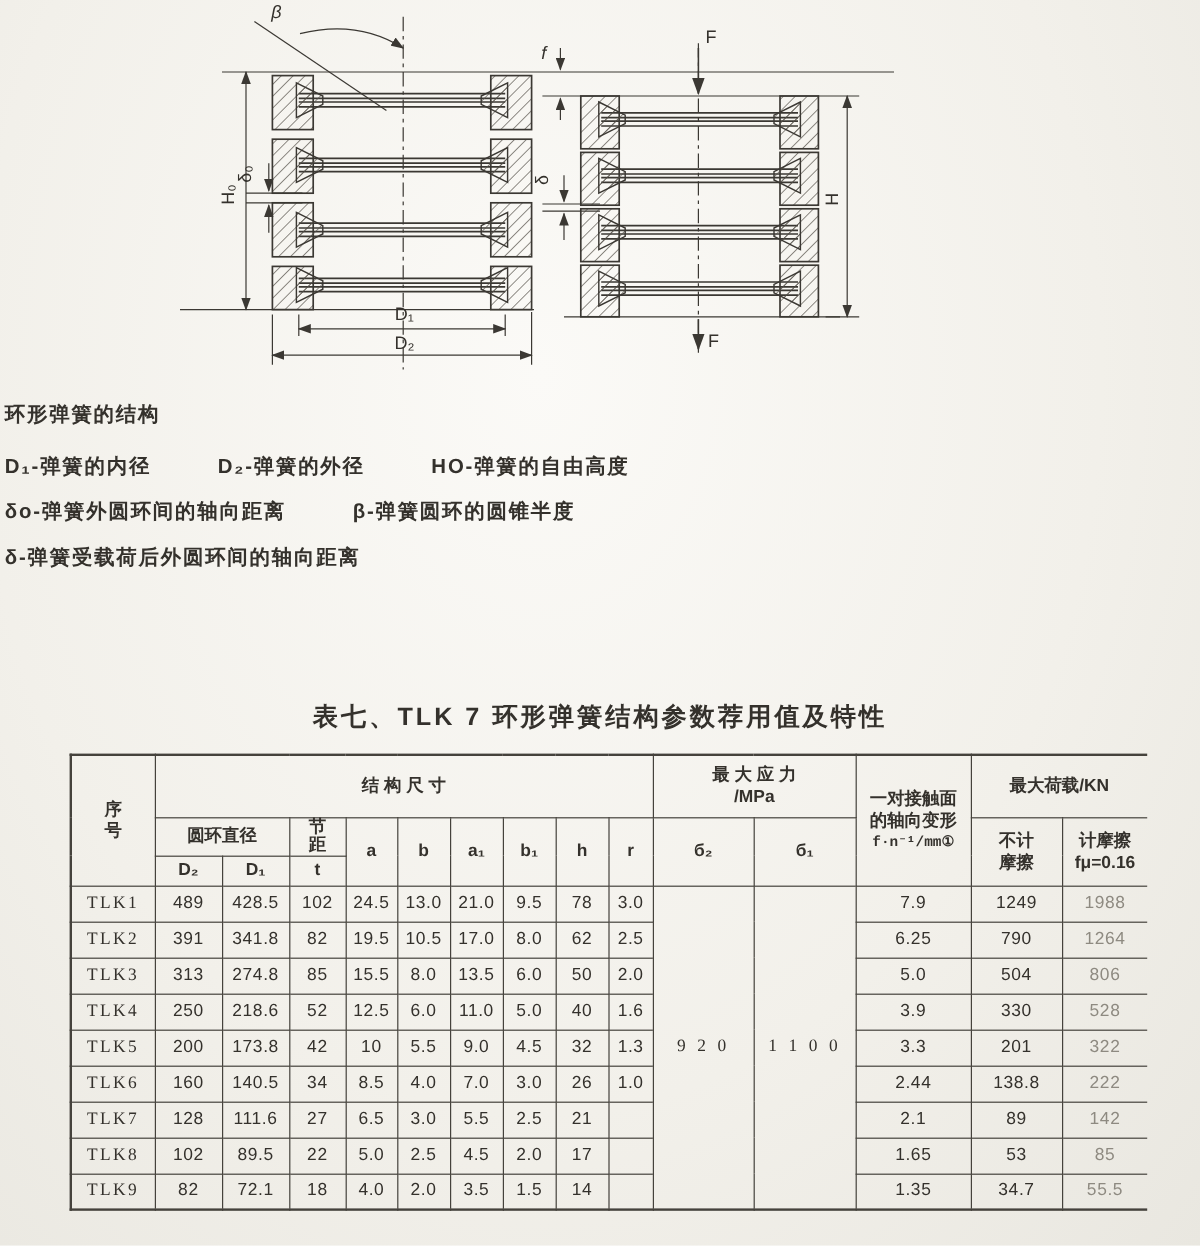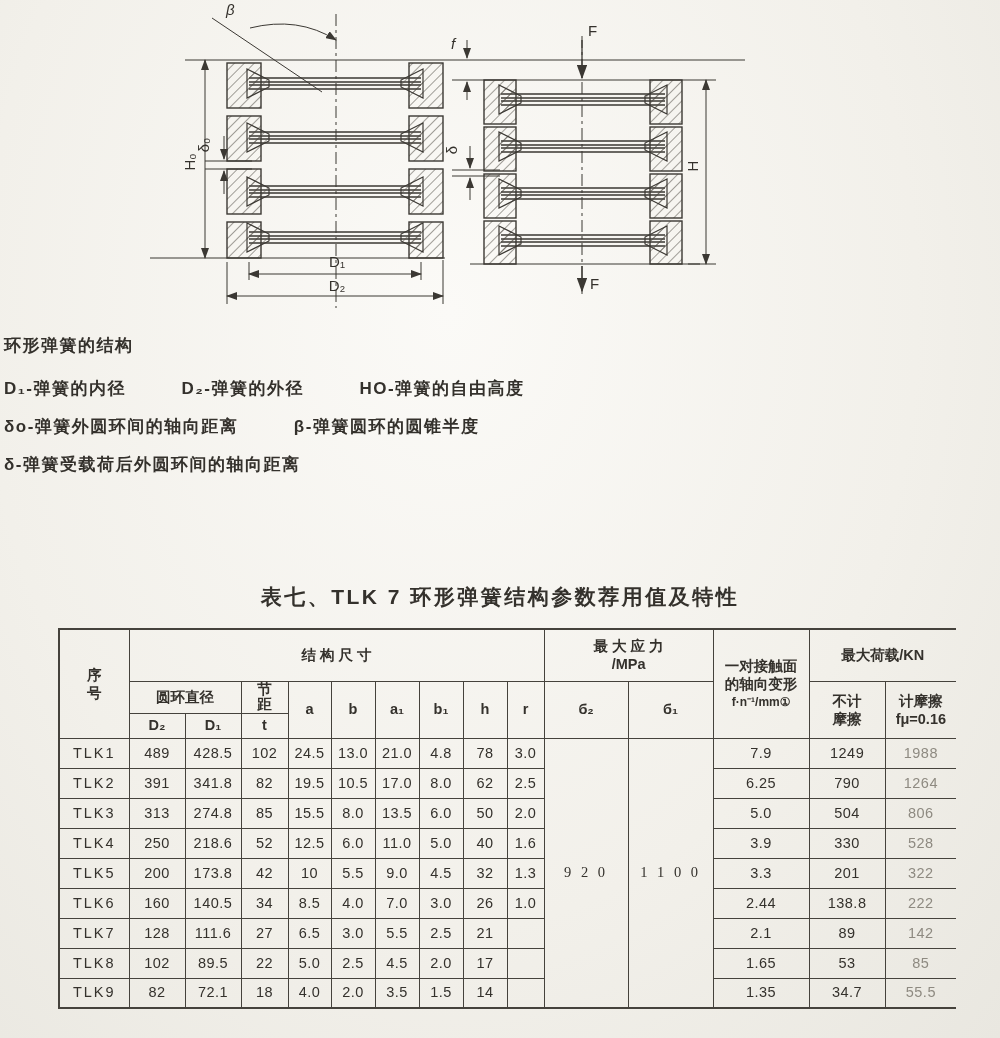--- a/index.html
+++ b/index.html
@@ -21,25 +21,25 @@
     border-collapse:collapse;table-layout:fixed;
     border:2px solid #45423c;border-right:none;
   }
   table.spec td{
     border:1.6px solid #45423c;text-align:center;vertical-align:middle;
     font-size:14.5px;padding:0;line-height:17px;
   }
   table.spec td.last{border-right:none;margin-left:20px;}
   td.hdr{font-weight:700;}
   td.hdr .stack{display:block;line-height:18px;}
-  td.id-cell{letter-spacing:2px;font-size:14.5px;}
+  td.id-cell{letter-spacing:2px;font-size:14.5px;font-family:Liberation Serif, serif;}
   td.num{letter-spacing:0.5px;}
   td.faded{color:#8e8a81;}
   td.stress{font-size:15px;letter-spacing:3px;font-family:Liberation Serif, serif;}
-  .sub{font-size:12px;}
+  .sub{font-size:12px;font-family:Liberation Mono, monospace;}
 </style>
 </head>
 <body>
 
 <div class="page">
 
   <svg width="1000" height="335" viewBox="0 0 1000 335" style="position:absolute;top:0;left:0;">
     <defs>
       <pattern id="hz" patternUnits="userSpaceOnUse" width="7" height="7" patternTransform="rotate(45)">
         <line x1="0" y1="0" x2="0" y2="7" stroke="#56524b" stroke-width="1.1"></line>
@@ -246,21 +246,21 @@
     </tr>
 
     <tr style="height:30px">
       <td class="id-cell">TLK1</td>
       <td class="num">489</td>
       <td class="num">428.5</td>
       <td class="num">102</td>
       <td class="num">24.5</td>
       <td class="num">13.0</td>
       <td class="num">21.0</td>
-      <td class="num">4.8</td>
+      <td class="num">9.5</td>
       <td class="num">78</td>
       <td class="num">3.0</td>
       <td class="stress" rowspan="9">9 2 0</td>
       <td class="stress" rowspan="9">1 1 0 0</td>
       <td class="num">7.9</td>
       <td class="num">1249</td>
       <td class="num faded last">1988</td>
     </tr>
     <tr style="height:30px">
       <td class="id-cell">TLK2</td>

